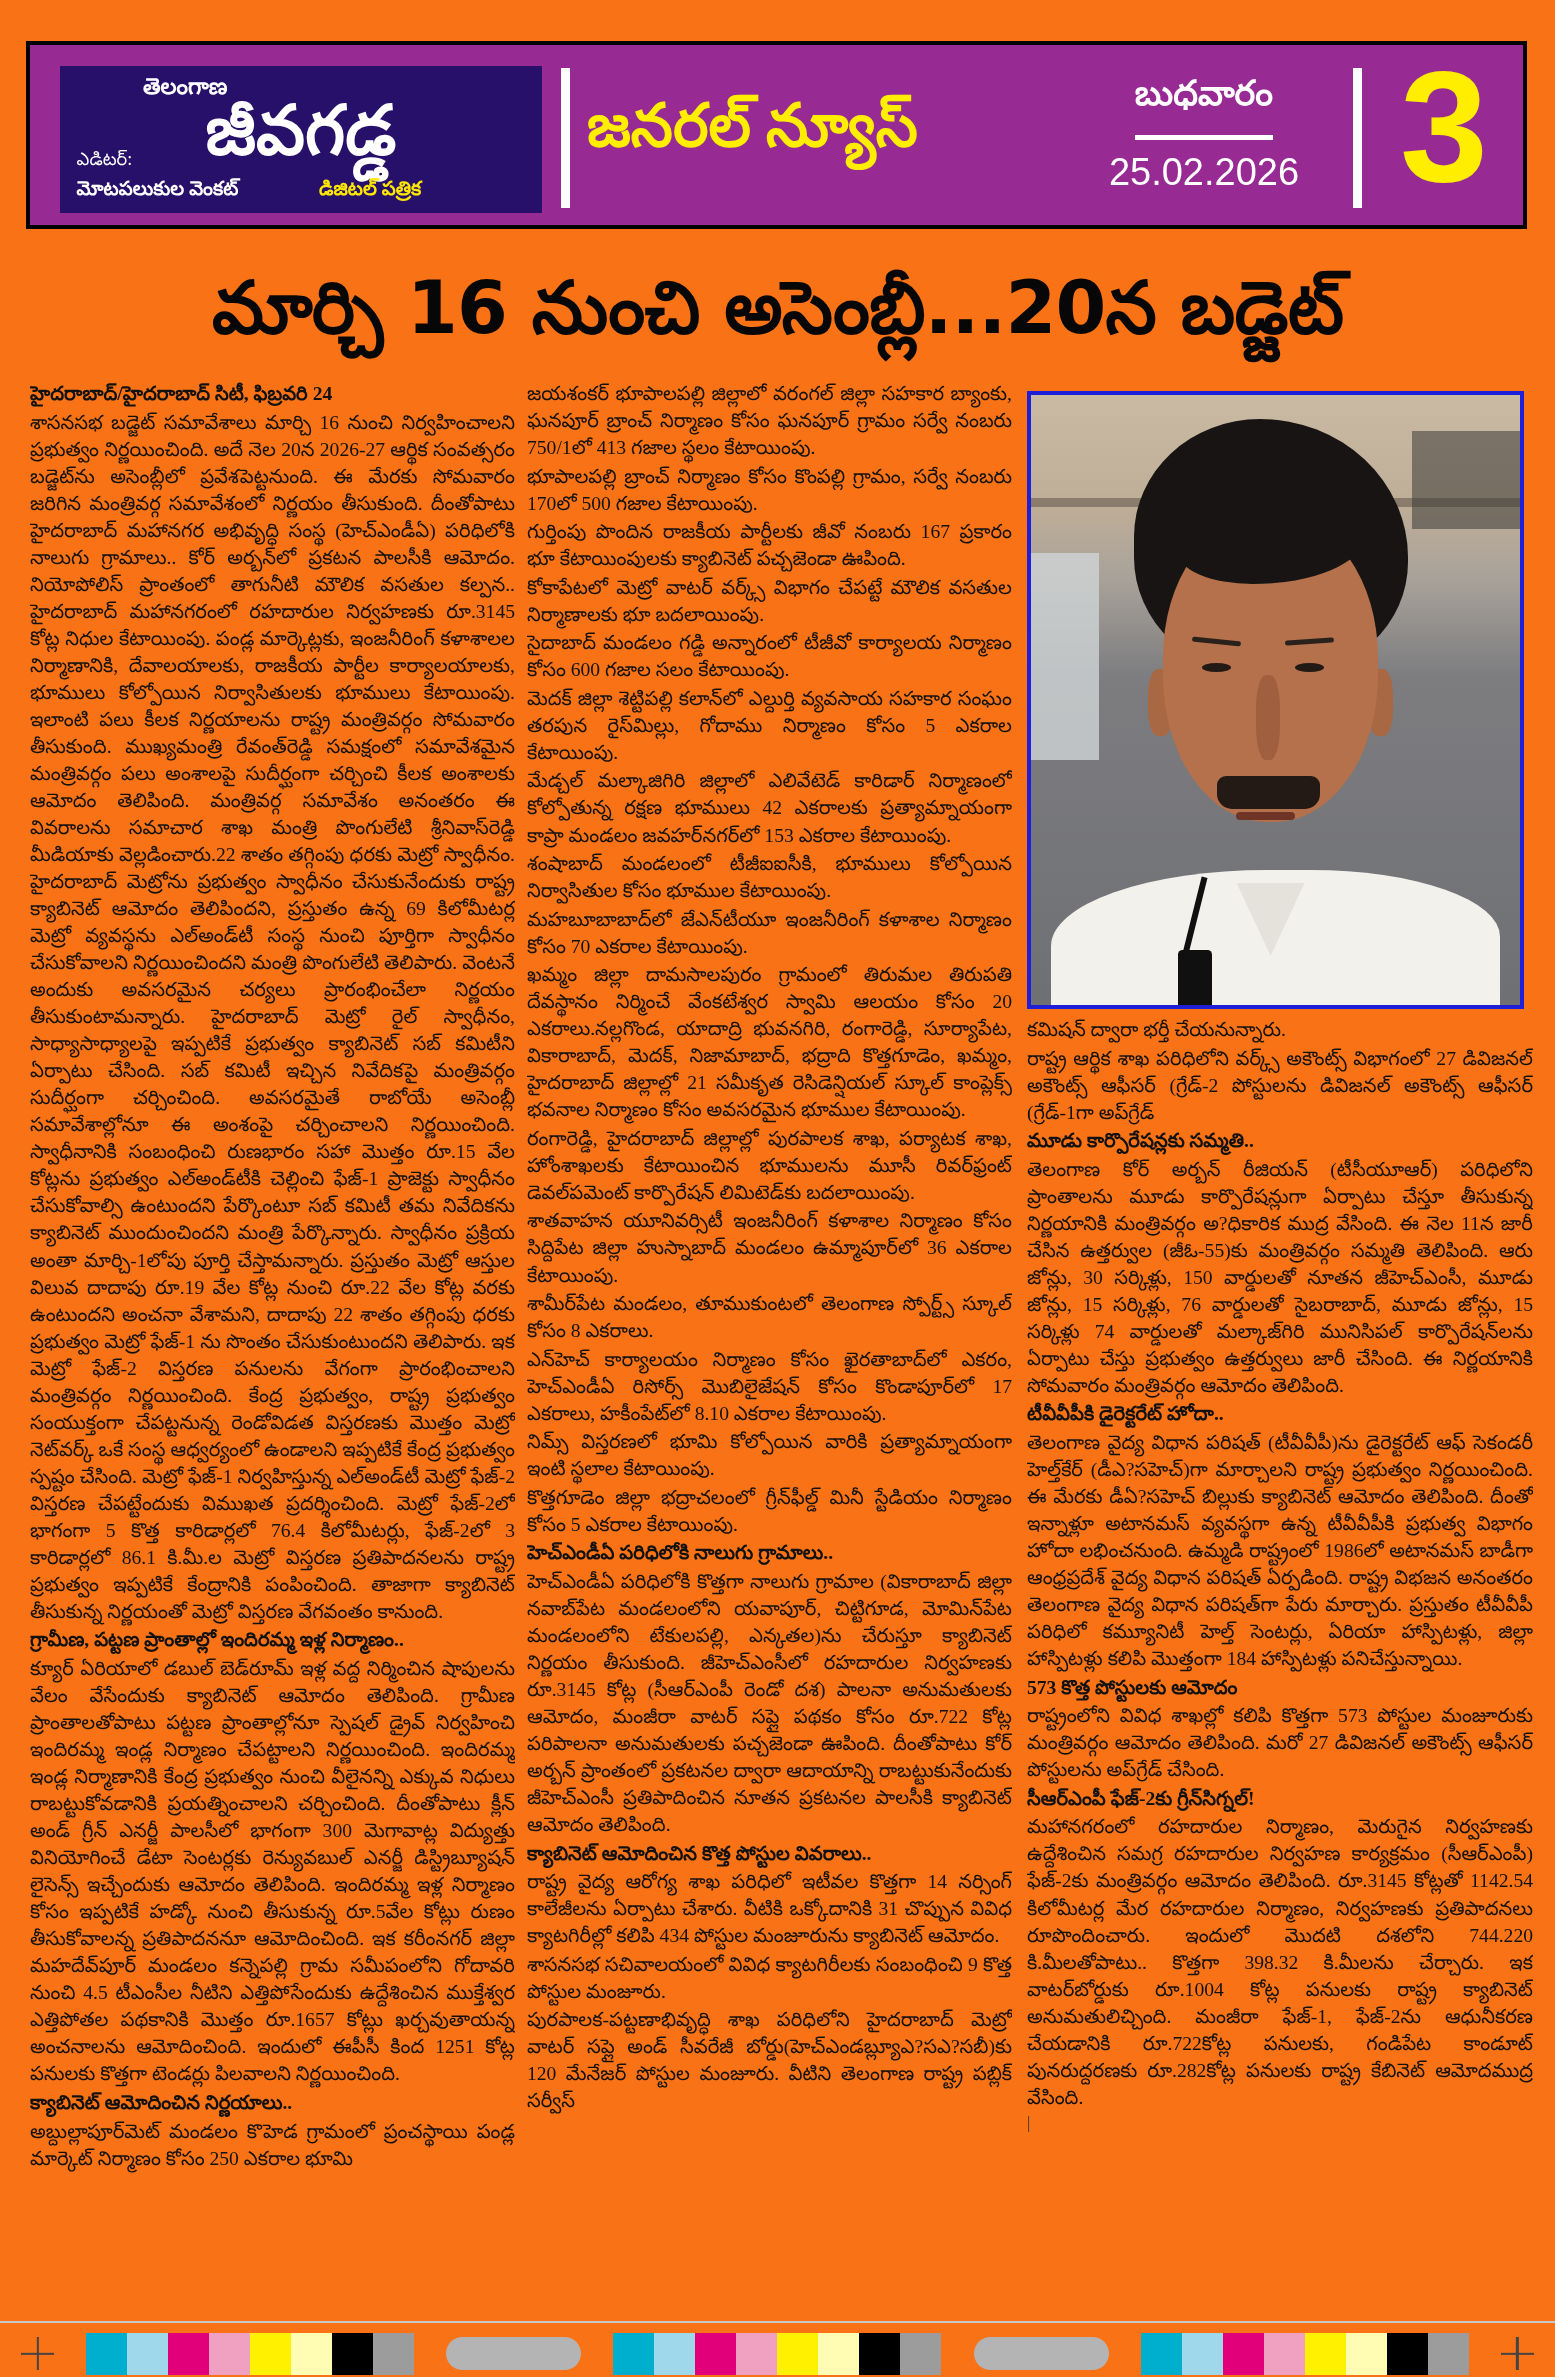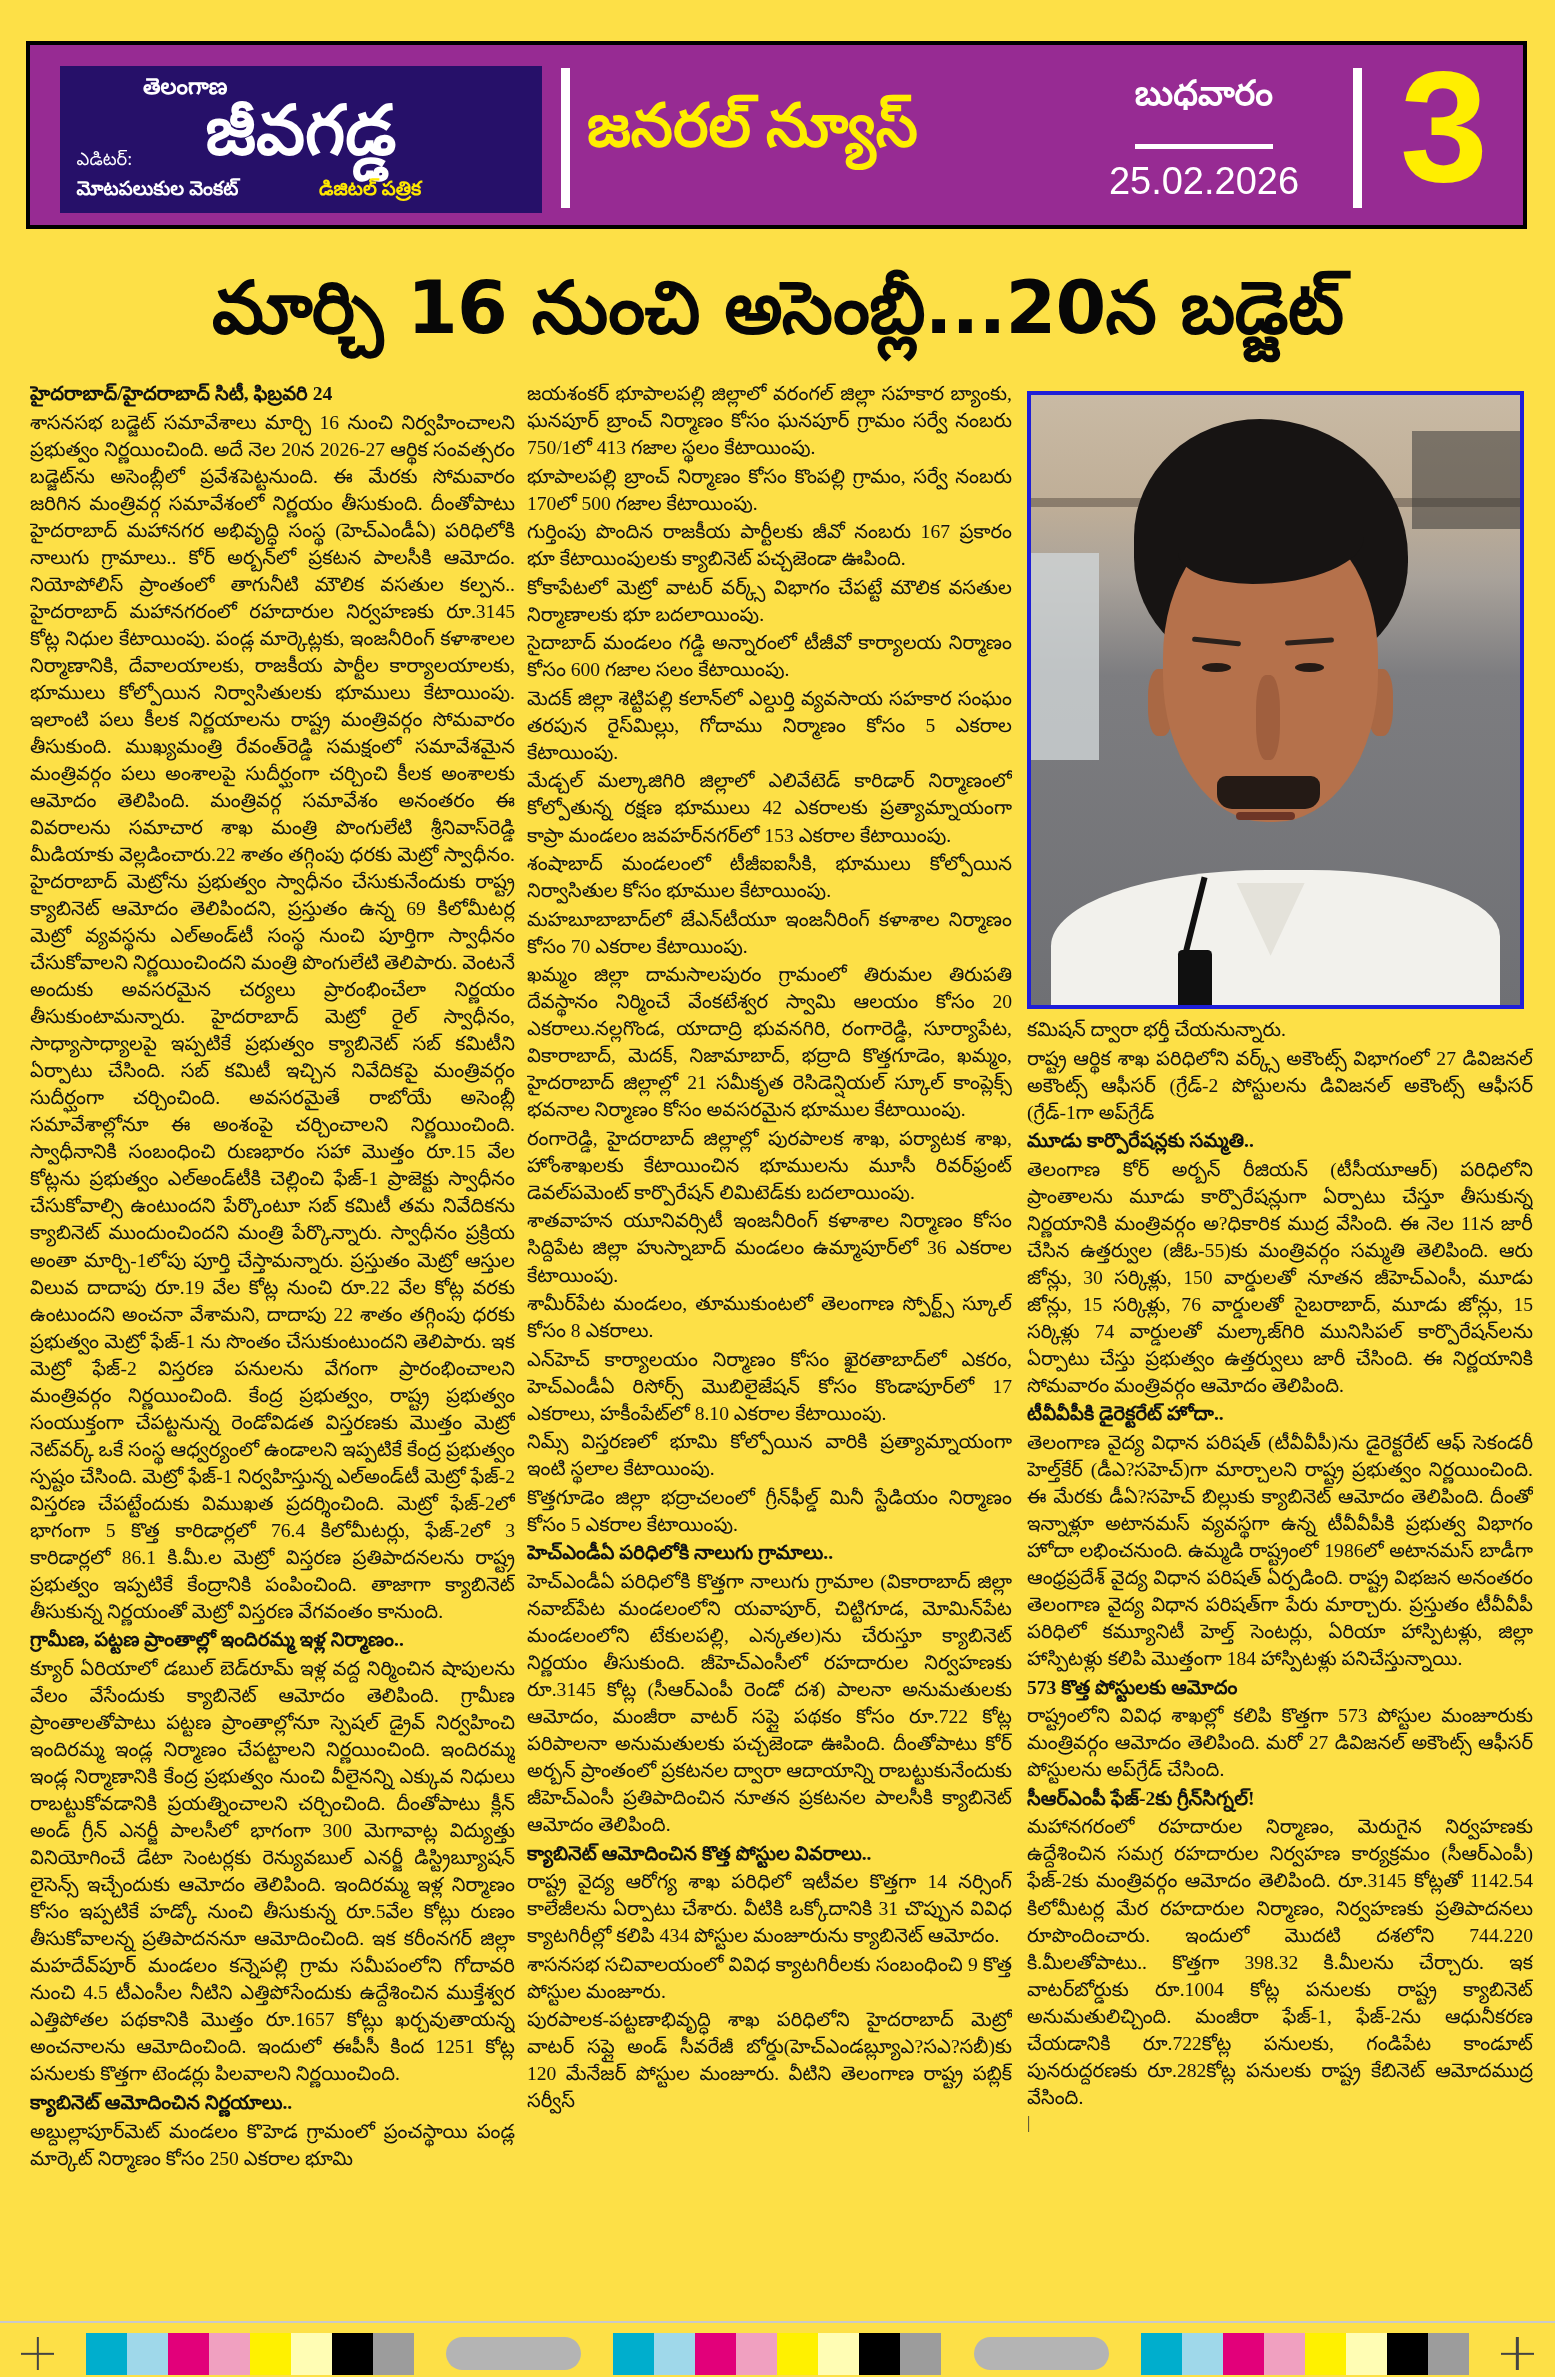--- a/index.html
+++ b/index.html
@@ -1,37 +1,37 @@
 <!DOCTYPE html>
 <html style="--purple: #972B93; --navy: #261069; --photo-border: #1F1FD8;font-size:12px"><head>
 <meta charset="utf-8">
 <style>
   html,body{margin:0;padding:0;background:#e8e8e8;}
-  .page{position:relative;width:1555px;height:2377px;background:#fde047;margin:0 auto;
+  .page{position:relative;width:1555px;height:2377px;background:#f97316;margin:0 auto;
         font-family:"Liberation Serif", serif;overflow:hidden;}
 
   
   .masthead{position:absolute;left:26px;top:41px;width:1501px;height:188px;
             background:var(--purple,#972B93);border:4.5px solid #000;box-sizing:border-box;}
   .logo-box{position:absolute;left:30px;top:21px;width:482px;height:147px;
             background:var(--navy,#261069);}
   .region{position:absolute;left:83px;top:7.5px;color:#fff;font-size:22.6px;font-weight:bold;}
   .logo{position:absolute;left:50%;top:44%;transform:translate(-50%,-50%);
         color:#fff;font-size:69px;font-weight:800;white-space:nowrap;line-height:1;}
   .editor-label{position:absolute;left:16.6px;bottom:39px;color:#fff;font-size:18px;}
   .editor-name{position:absolute;left:16.6px;bottom:9px;color:#fff;font-size:19.6px;font-weight:bold;}
   .tagline{position:absolute;left:226px;bottom:9px;color:#ffe800;font-size:19.6px;font-weight:bold;margin-left:33px;}
   .vdiv{position:absolute;top:22.6px;width:9px;height:140px;background:#fff;}
   .vdiv1{left:531px;}
   .vdiv2{left:1323px;}
   .section-title{position:absolute;left:557px;top:47px;width:459px;text-align:left;
                  color:#ffee00;font-size:60px;font-weight:800;white-space:nowrap;}
   .date-block{position:absolute;left:1035px;top:29px;width:278px;text-align:center;color:#fff;}
   .weekday{font-size:35px;font-weight:800;display:inline-block;
-           border-bottom:5.3px solid #fff;padding-bottom:22px;}
+           border-bottom:5.3px solid #fff;padding-bottom:13px;}
   .pubdate{font-size:38px;margin-top:10.5px;font-family:"Liberation Sans",sans-serif;}
   .page-number{position:absolute;left:1335px;top:-13.5px;width:158px;text-align:center;
                color:#ffee00;font-size:158px;font-weight:800;line-height:188px;
                font-family:"Liberation Sans",sans-serif;}
 
   
   .headline{position:absolute;left:22.6px;top:265px;width:1510px;margin:0;text-align:center;
             color:#070707;font-size:73px;font-weight:800;letter-spacing:-0.8px;
             font-family:"DejaVu Sans",sans-serif;white-space:nowrap;}
 

